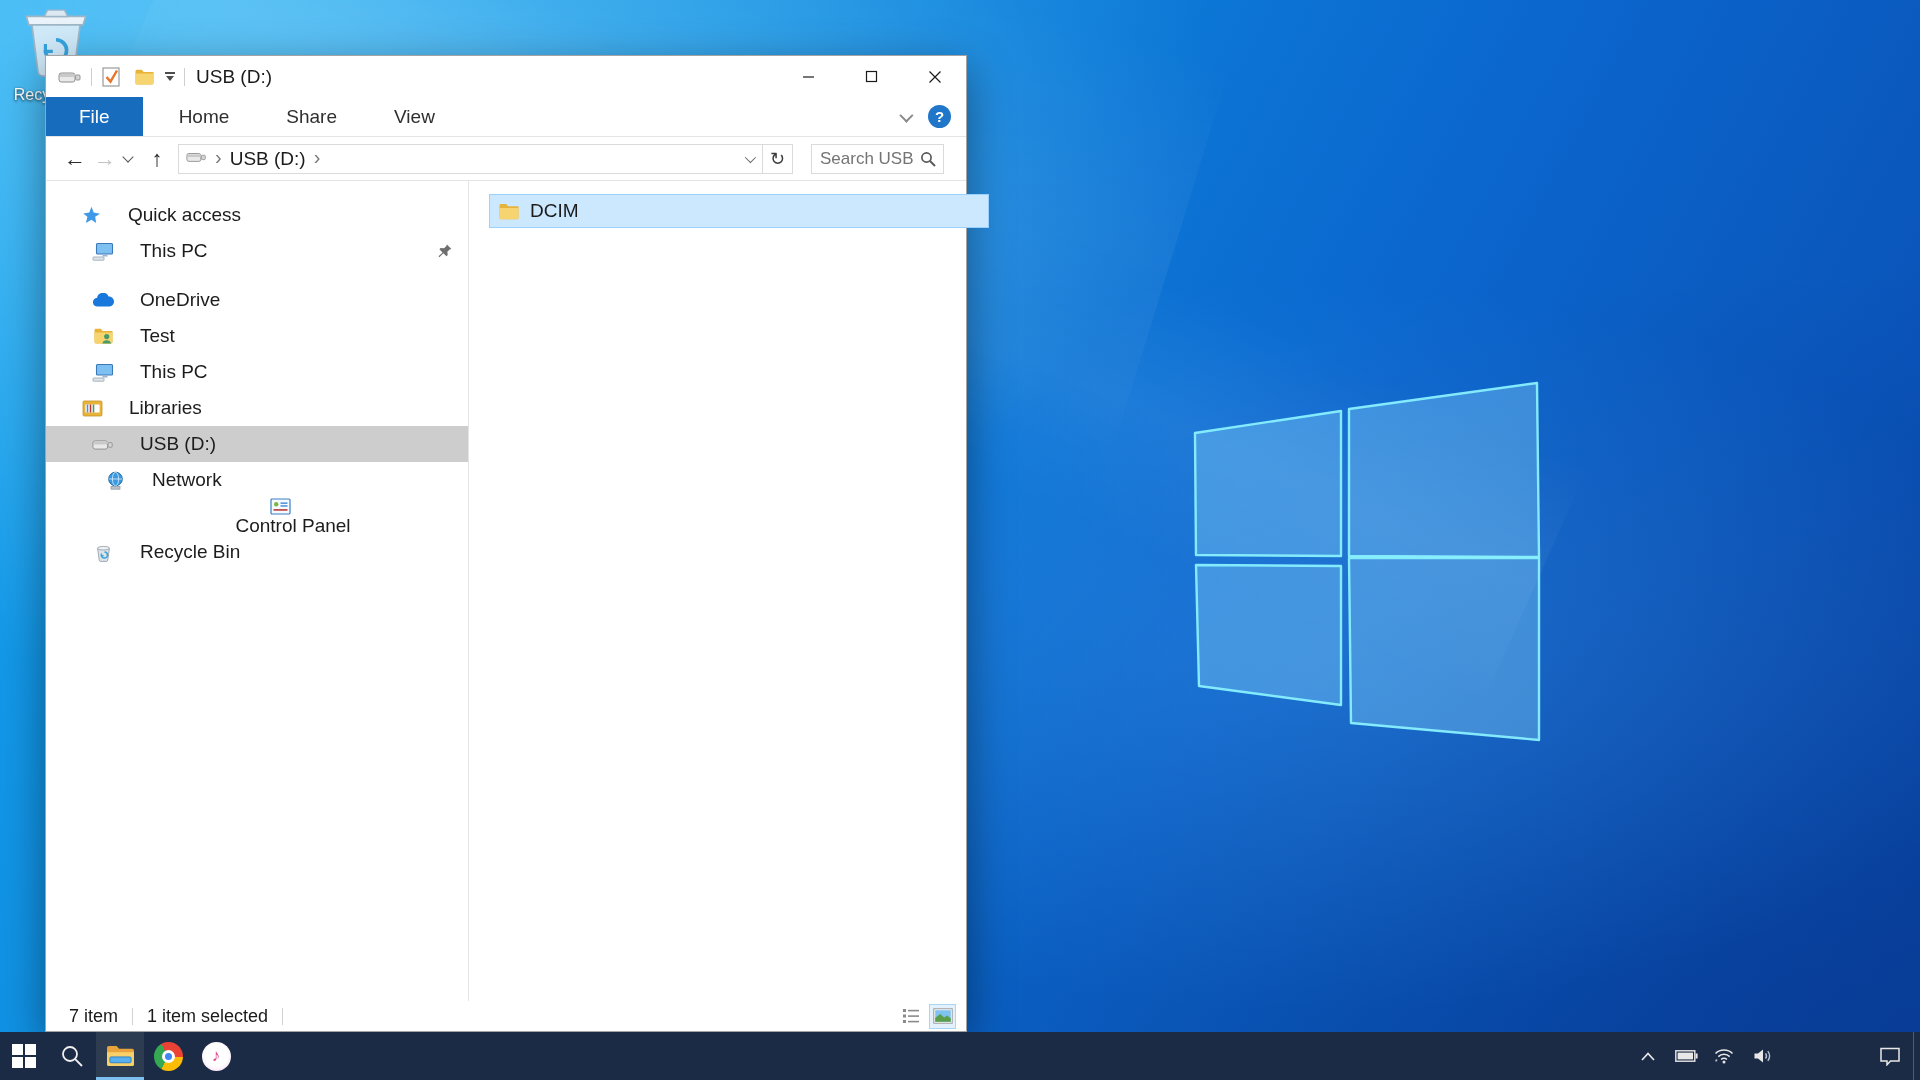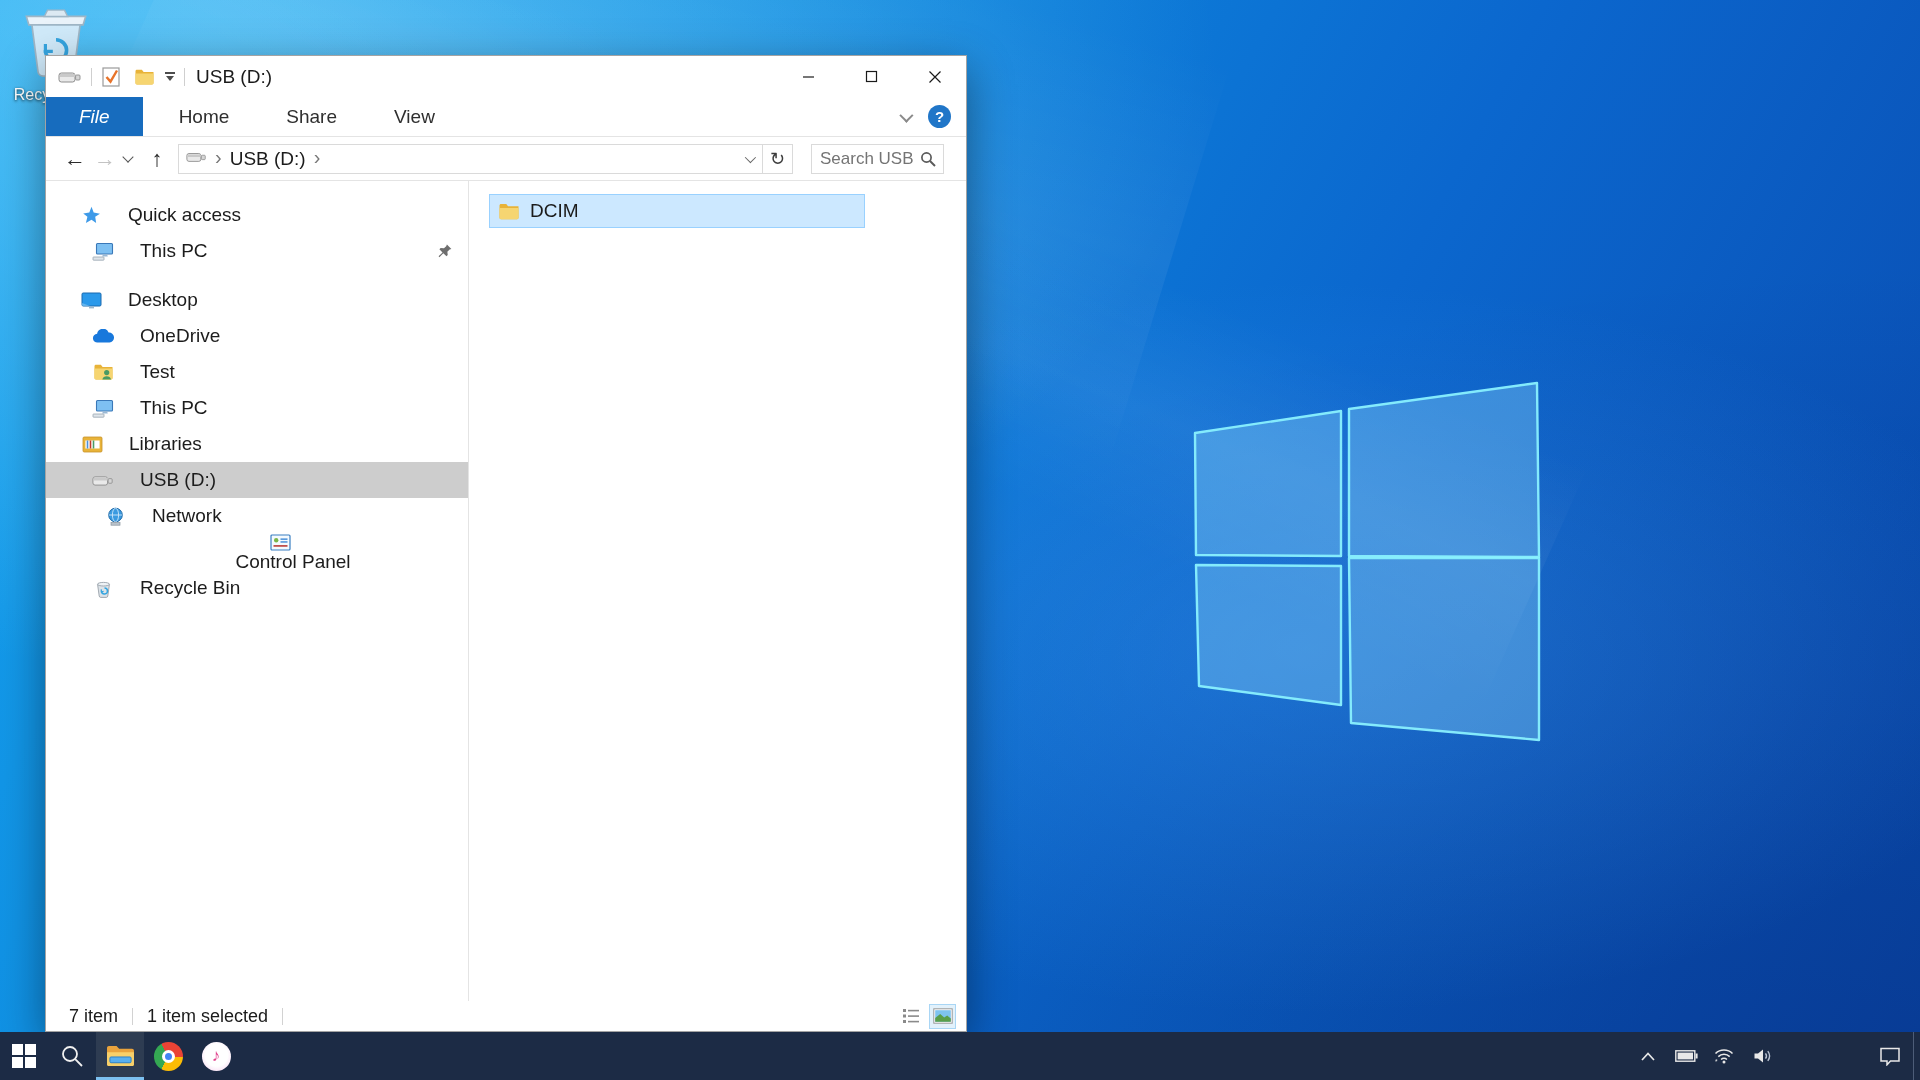--- a/index.html
+++ b/index.html
@@ -39,21 +39,21 @@
   .qat-drop { display:flex; flex-direction:column; align-items:center; margin-left:10px; }
   .qat-drop .bar { width:10px; height:2px; background:#4d4d4d; margin-bottom:2px; }
   .qat-drop .tri { width:0; height:0; border-left:4.5px solid transparent;
     border-right:4.5px solid transparent; border-top:5px solid #4d4d4d; }
   .win-title { font-size:19px; margin-left:2px; }
   .caption { margin-left:auto; display:flex; height:100%; }
   .cap-btn { width:63px; height:100%; display:flex; align-items:center; justify-content:center; }
 
   .tabrow { height:40px; display:flex; align-items:stretch; border-bottom:1px solid #e4e4e4; flex:none; }
   .tab { font-size:19px; display:flex; align-items:center; padding:0 21px; color:#2f2f2f; }
-  .tab.active { background:#176cbe; color:#fff; padding:0 33px;font-style:italic; }
+  .tab.active { background:#176cbe; color:#fff; padding:0 33px; }
   .tab.h { margin-left:15px; }
   .ribbon-right { margin-left:auto; display:flex; align-items:center; gap:18px; padding-right:15px; }
   .chev-down { width:10px; height:10px; border-right:2px solid #8a8a8a;
     border-bottom:2px solid #8a8a8a; transform:rotate(45deg) translateY(-2px); }
   .help-btn { width:23px; height:23px; border-radius:50%; background:#2076c8; color:#fff;
     font-size:15px; font-weight:bold; display:flex; align-items:center; justify-content:center; }
 
   .navbar { height:44px; display:flex; align-items:center; border-bottom:1px solid #e4e4e4;
     padding:0 22px 0 14px; flex:none; }
   .navg { font-size:22px; color:#2b2b2b; width:30px; text-align:center; }
@@ -79,21 +79,21 @@
   .wbody { flex:1; display:flex; min-height:0; }
   .sidebar { width:423px; border-right:1px solid #e4e4e4; padding-top:16px; flex:none; }
   .srow { height:36px; display:flex; align-items:center; }
   .srow .ic { width:22px; display:flex; justify-content:center; flex:none; }
   .srow .lab { margin-left:26px; font-size:19px; color:#1c1c1c; white-space:nowrap; }
   .srow.sel { background:#cdcdcd; }
   .srow .pin { margin-left:auto; margin-right:15px; display:flex; }
   .sgap { height:13px; }
 
   .filearea { flex:1; padding:13px 0 0 20px; }
-  .ftile { width:376px; height:34px; background:#cce8ff; border:1px solid #99d1ff;
+  .ftile { width:500px; height:34px; background:#cce8ff; border:1px solid #99d1ff;
     display:flex; align-items:center; padding-left:8px; }
   .ftile .lab { margin-left:10px; font-size:19px; }
 
   .statusbar { height:30px; display:flex; align-items:center; padding-left:23px; flex:none; }
   .statusbar .txt { font-size:18px; color:#1b1b1b; }
   .sdiv { width:1px; height:17px; background:#d2d2d2; margin:0 14px; }
   .view-btns { margin-left:auto; margin-right:10px; display:flex; gap:5px; }
   .vbtn { width:27px; height:25px; display:flex; align-items:center; justify-content:center; }
   .vbtn.active { background:#e2f1fb; border:1px solid #a9d6f5; }
 
@@ -260,30 +260,20 @@
             </svg>
           </span>
           <span class="lab">This PC</span>
           <span class="pin">
             <svg width="17" height="17" viewBox="0 0 19 19">
               <path d="M12.2 1.8 l5 5 -2 .5 -2.5 2.5 .4 3.7 -1.4 1.4 -3.5-3.5 -4.4 4.4 -.9-.9 4.4-4.4 -3.5-3.5 1.4-1.4 3.7.4 2.5-2.5 z" fill="#6e6e6e"></path>
             </svg>
           </span>
         </div>
         <div class="sgap"></div>
-        <div class="srow" style="padding-left: 34px;">
-          <span class="ic">
-            <svg width="21" height="17" viewBox="0 0 21 17">
-              <rect x="1" y="1" width="19" height="13" rx="1.2" fill="#2b99ea" stroke="#1a6ab0" stroke-width="1"></rect>
-              <path d="M1 11 l8 3 H2.2 A1.2 1.2 0 0 1 1 12.8 Z" fill="#7cc3f2" opacity="0.7"></path>
-              <rect x="8" y="14.6" width="5" height="1.8" fill="#9db8cc"></rect>
-            </svg>
-          </span>
-          <span class="lab">Desktop</span>
-        </div>
         <div class="srow" style="padding-left: 46px;">
           <span class="ic">
             <svg width="22" height="15" viewBox="0 0 22 15">
               <path d="M5.6 13.6 a4.4 4.4 0 0 1-.5-8.8 6 6 0 0 1 11.5-1.3 4.7 4.7 0 0 1 .9 9.9 Z" fill="#1878dc"></path>
             </svg>
           </span>
           <span class="lab">OneDrive</span>
         </div>
         <div class="srow" style="padding-left: 46px;">
           <span class="ic">

